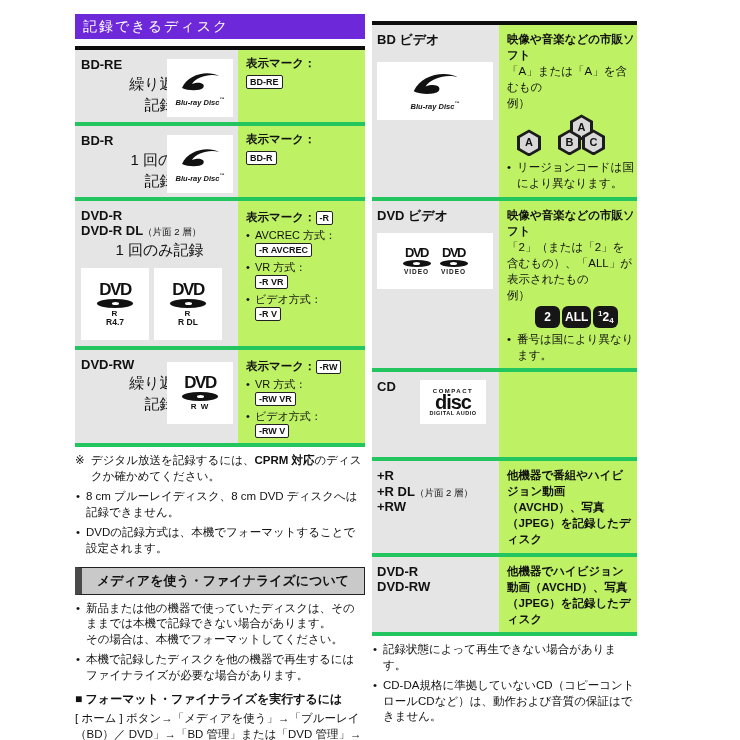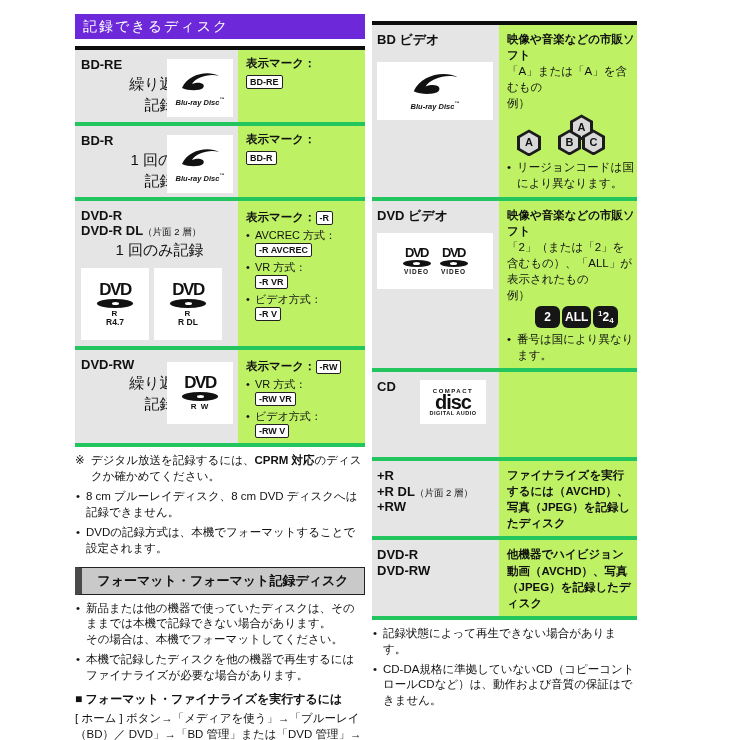--- a/index.html
+++ b/index.html
@@ -240,21 +240,21 @@
       </div>
     </div>
   </div>
 
   <div class="notes">
     <div class="note-item kome"><span>デジタル放送を記録するには、</span><span class="rbold">CPRM 対応</span><span>のディスクか確かめてください。</span></div>
     <div class="note-item">8 cm ブルーレイディスク、8 cm DVD ディスクへは記録できません。</div>
     <div class="note-item">DVDの記録方式は、本機でフォーマットすることで設定されます。</div>
   </div>
 
-  <div class="sub-h">フォーマット・フォーマット記録ディスク</div>
+  <div class="sub-h">メディアを使う・ファイナライズについて</div>
 
   <div class="notes">
     <div class="note-item"><span>新品または他の機器で使っていたディスクは、そのままでは本機で記録できない場合があります。</span><div>その場合は、本機でフォーマットしてください。</div></div>
     <div class="note-item">本機で記録したディスクを他の機器で再生するにはファイナライズが必要な場合があります。</div>
   </div>
   <div class="how-title">■ フォーマット・ファイナライズを実行するには</div>
   <div class="how-text">[ ホーム ] ボタン→「メディアを使う」→「ブルーレイ（BD）／ DVD」→「BD 管理」または「DVD 管理」→フォーマットまたはファイナライズを行う</div>
 </div>
 
 <div class="col right">
@@ -348,21 +348,21 @@
       <div class="rc rtext">
       </div>
     </div>
 
     <div class="row r-plusr">
       <div class="lc">
         <div class="disc-name">+R</div>
         <div class="disc-name"><span>+R DL</span><span class="suffix">（片面 2 層）</span></div>
         <div class="disc-name">+RW</div>
       </div>
-      <div class="rc rtext rbold">ファイナライズを実行するには（AVCHD）、写真（JPEG）を記録したディスク</div>
+      <div class="rc rtext rbold">他機器で番組やハイビジョン動画（AVCHD）、写真（JPEG）を記録したディスク</div>
     </div>
 
     <div class="row r-dvdr2">
       <div class="lc">
         <div class="disc-name">DVD-R</div>
         <div class="disc-name">DVD-RW</div>
       </div>
       <div class="rc rtext rbold">他機器でハイビジョン動画（AVCHD）、写真（JPEG）を記録したディスク</div>
     </div>
   </div>

